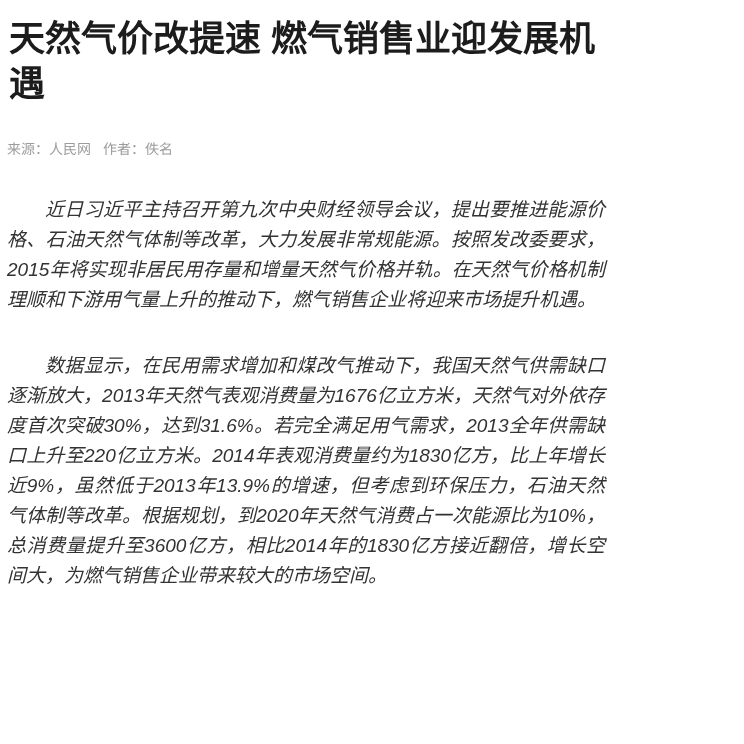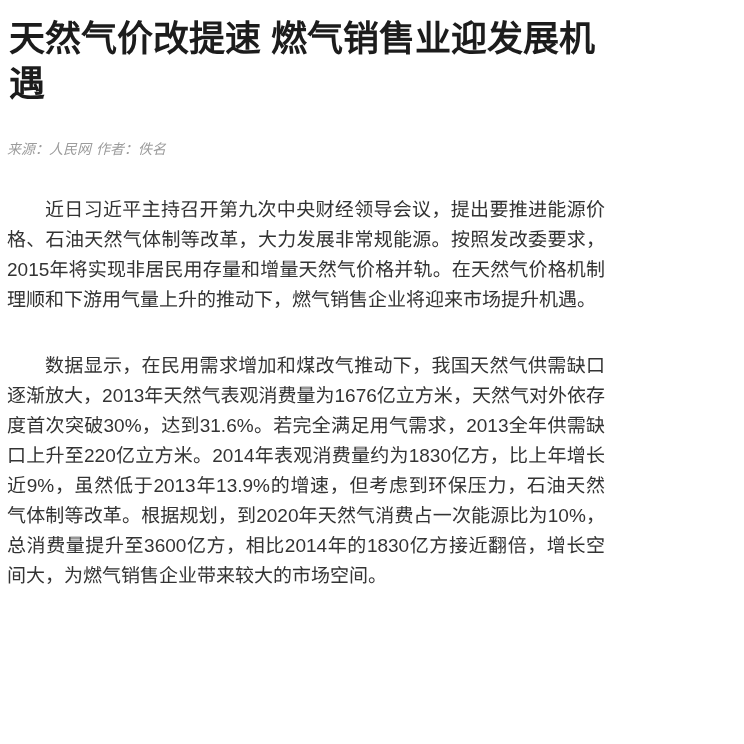--- a/index.html
+++ b/index.html
@@ -27,34 +27,34 @@
     font-family: "Liberation Sans", "DejaVu Sans", sans-serif;
   }
   .article-meta {
     margin-top: 33px;
     font-size: 14px;
     line-height: 20px;
     color: #9c9c9c;
   }
   .article-meta .meta-pair {
     display: inline;
-    font-style: italic;
   }
   .article-meta .meta-pair + .meta-pair {
-    margin-left: 1px;
+    margin-left: 8px;
   }
   .article-content p {
     margin: 36px 4px 0 0;
     font-size: 19px;
     line-height: 30px;
     color: #333333;
     text-align: justify;
     text-justify: inter-ideograph;
     text-indent: 2em;
     word-break: break-all;
+    font-style: italic;
   }
 </style>
 </head>
 <body>
 
 <div class="article">
 
   <h1 class="article-title">天然气价改提速 燃气销售业迎发展机遇</h1>
 
   <div class="article-meta">

